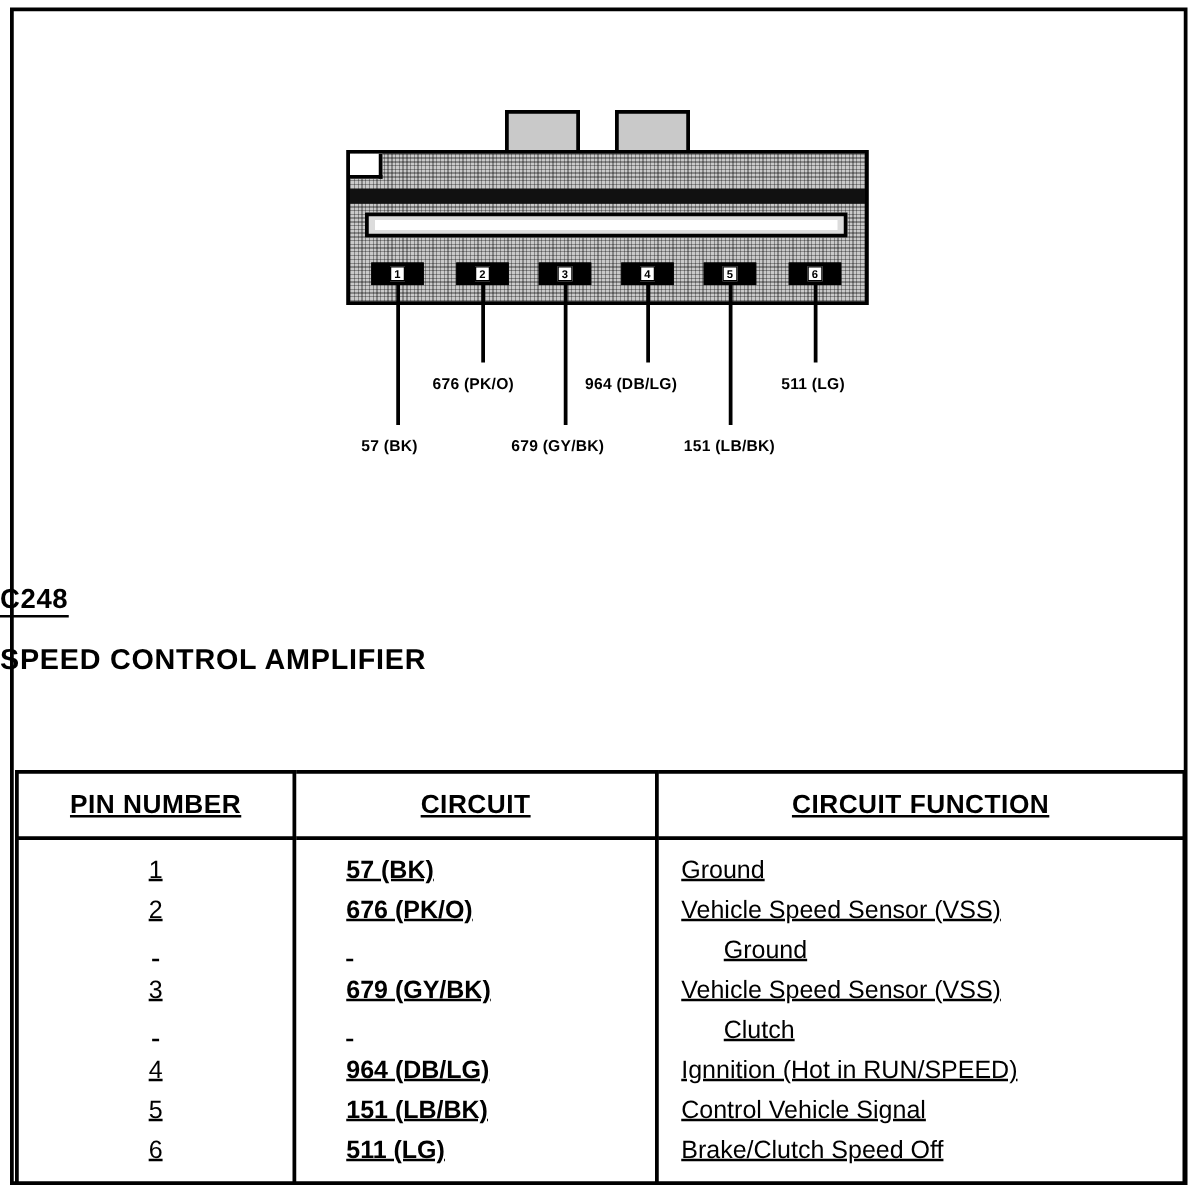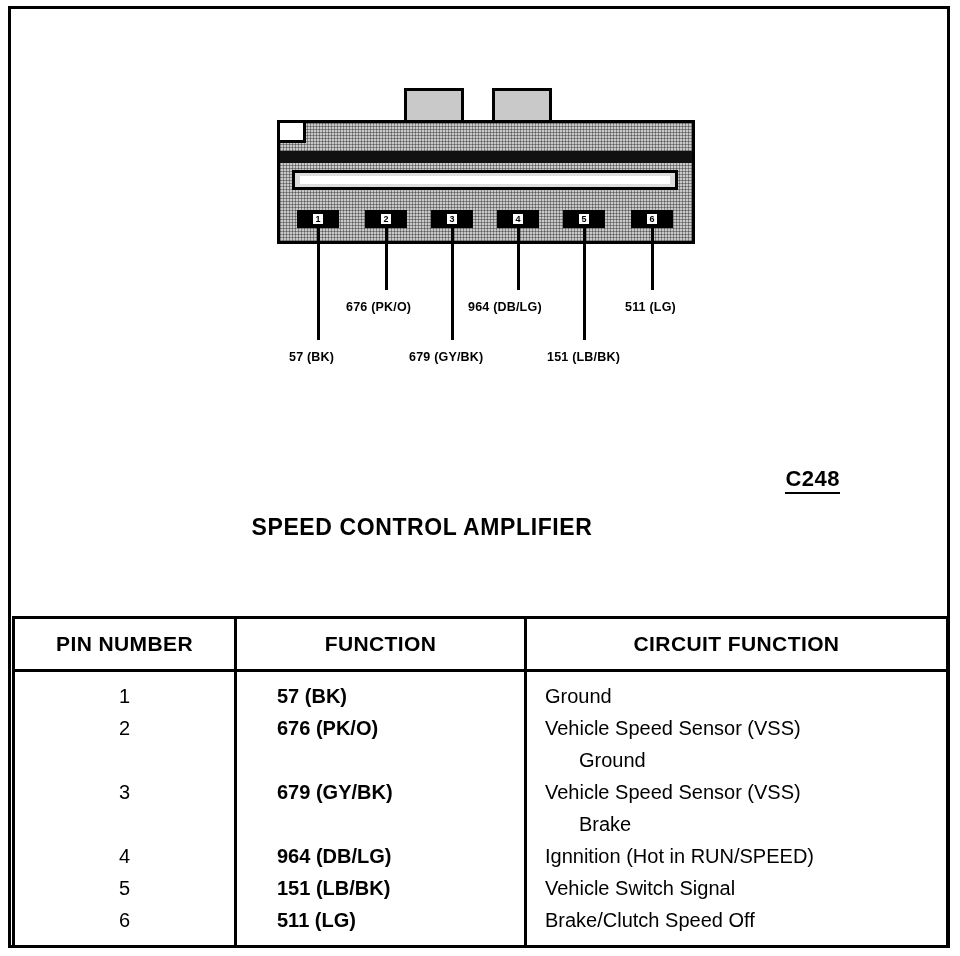--- a/index.html
+++ b/index.html
@@ -152,53 +152,52 @@
     font-family: "Liberation Sans", sans-serif;
     letter-spacing: 0.2px;
   }
 
   
   .conn-id {
     position: absolute;
     left: 0;
     top: 466px;
     width: 792px;
-    text-align: right;
+    text-align: left;
     font-size: 22px;
     font-weight: bold;
     letter-spacing: 0.5px;
-    margin-left: 48px;
   }
   .conn-id span {
     border-bottom: 2px solid #000;
     padding-bottom: 1px;
   }
   .conn-title {
     position: absolute;
     left: 0;
     top: 514px;
     width: 844px;
-    text-align: center;
     font-size: 23px;
     font-weight: bold;
     letter-spacing: 0.6px;
   }
 
   
   .pin-table {
     position: absolute;
     left: 12px;
     top: 616px;
     width: 934px;
     border-collapse: collapse;
     table-layout: fixed;
   }
   .pin-table th, .pin-table td {
     border: 3px solid #000;
     padding: 0;
+    text-decoration: underline;
   }
   .pin-table th {
     font-size: 21px;
     font-weight: bold;
     height: 50px;
     letter-spacing: 0.4px;
   }
   .pin-table td {
     border-top: none;
     border-bottom: none;
@@ -281,21 +280,21 @@
 
   <table class="pin-table">
     <colgroup>
       <col class="col-pin">
         <col class="col-circuit">
         <col class="col-func">
     </colgroup>
     <thead>
       <tr>
         <th>PIN NUMBER</th>
-        <th>FUNCTION</th>
+        <th>CIRCUIT</th>
         <th>CIRCUIT FUNCTION</th>
       </tr>
     </thead>
     <tbody>
       <tr>
         <td class="c-pin">
           <div class="cell-list">
             <div class="row">1</div>
             <div class="row">2</div>
             <div class="row">&nbsp;</div>
@@ -317,23 +316,23 @@
             <div class="row">151 (LB/BK)</div>
             <div class="row">511 (LG)</div>
           </div>
         </td>
         <td class="c-func">
           <div class="cell-list">
             <div class="row">Ground</div>
             <div class="row">Vehicle Speed Sensor (VSS)</div>
             <div class="row cont">Ground</div>
             <div class="row">Vehicle Speed Sensor (VSS)</div>
-            <div class="row cont">Brake</div>
+            <div class="row cont">Clutch</div>
             <div class="row">Ignnition (Hot in RUN/SPEED)</div>
-            <div class="row">Vehicle Switch Signal</div>
+            <div class="row">Control Vehicle Signal</div>
             <div class="row">Brake/Clutch Speed Off</div>
           </div>
         </td>
       </tr>
     </tbody>
   </table>
 
 </div>
 
 </body></html>

